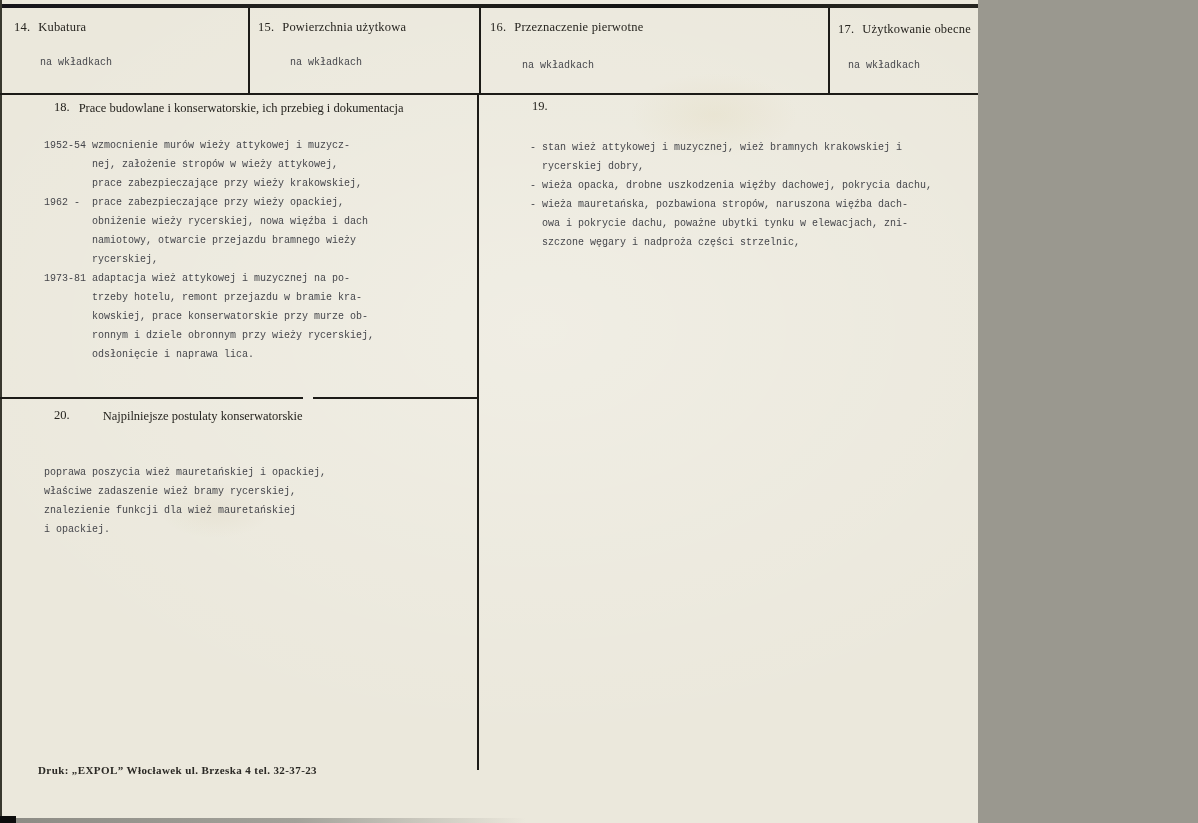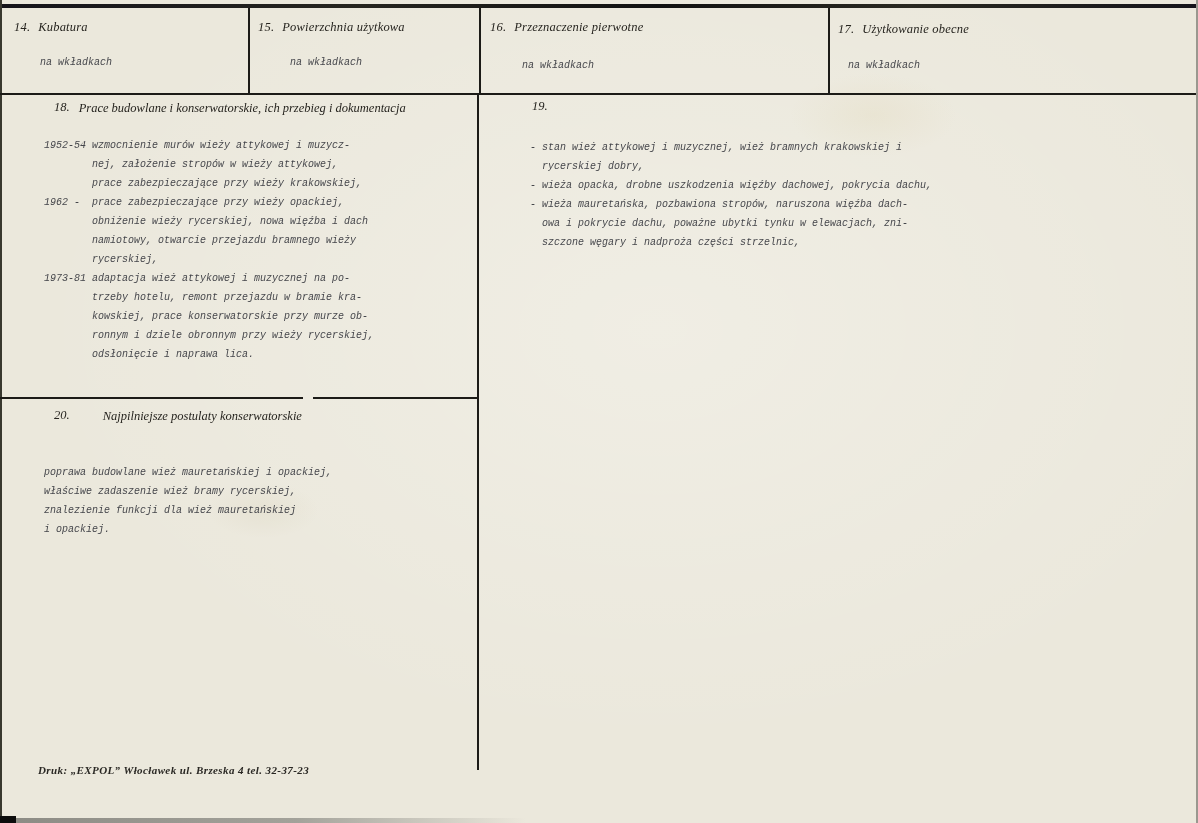--- a/index.html
+++ b/index.html
@@ -1,27 +1,26 @@
 <!DOCTYPE html>
 <html><head>
 <meta charset="utf-8">
 <style>
   html,body{margin:0;padding:0;background:#9a988f;}
   .page{
     position:relative;
-    width:1196px;height:823px;
+    width:978px;height:823px;
     background:#ebe8dc;
     background-image:
       radial-gradient(ellipse 900px 600px at 55% 40%, rgba(255,255,252,0.25), rgba(0,0,0,0) 70%),
       radial-gradient(ellipse 120px 60px at 73% 14%, rgba(196,170,90,0.10), rgba(0,0,0,0) 70%),
       radial-gradient(ellipse 80px 40px at 22% 62%, rgba(160,140,80,0.08), rgba(0,0,0,0) 70%);
     overflow:hidden;
     font-family:"Liberation Serif", serif;
     color:#26241f;
-    font-style:italic;
   }
   .line{position:absolute;background:#1c1b17;}
   .print{position:absolute;font-size:12.5px;letter-spacing:.2px;color:#26241f;white-space:nowrap;}
   .print .num{display:inline-block;margin-right:8px;}
   .type{
     position:absolute;
     font-family:"Liberation Mono","DejaVu Sans Mono",monospace;
     font-size:10px;line-height:19px;color:#45464b;
     white-space:pre;margin:0;
   }
@@ -99,20 +98,20 @@
   rycerskiej dobry,
 - wieża opacka, drobne uszkodzenia więźby dachowej, pokrycia dachu,
 - wieża mauretańska, pozbawiona stropów, naruszona więźba dach-
   owa i pokrycie dachu, poważne ubytki tynku w elewacjach, zni-
   szczone węgary i nadproża części strzelnic,</pre>
 
   <div class="hdr" style="left:14px;top:408px;width:450px;gap:24px;">
     <span class="num">20.</span>
     <span class="ttl">Najpilniejsze postulaty konserwatorskie</span>
   </div>
-  <pre class="type" style="left:44px;top:463px;">poprawa budowlane wież mauretańskiej i opackiej,
+  <pre class="type" style="left:44px;top:463px;">poprawa poszycia wież mauretańskiej i opackiej,
 właściwe zadaszenie wież bramy rycerskiej,
 znalezienie funkcji dla wież mauretańskiej
 i opackiej.</pre>
 
   <div class="footer-print" style="left:2px;top:764px;margin-left:36px;">Druk: „EXPOL” Włocławek ul. Brzeska 4 tel. 32-37-23</div>
 
 </div>
 
 </body></html>

